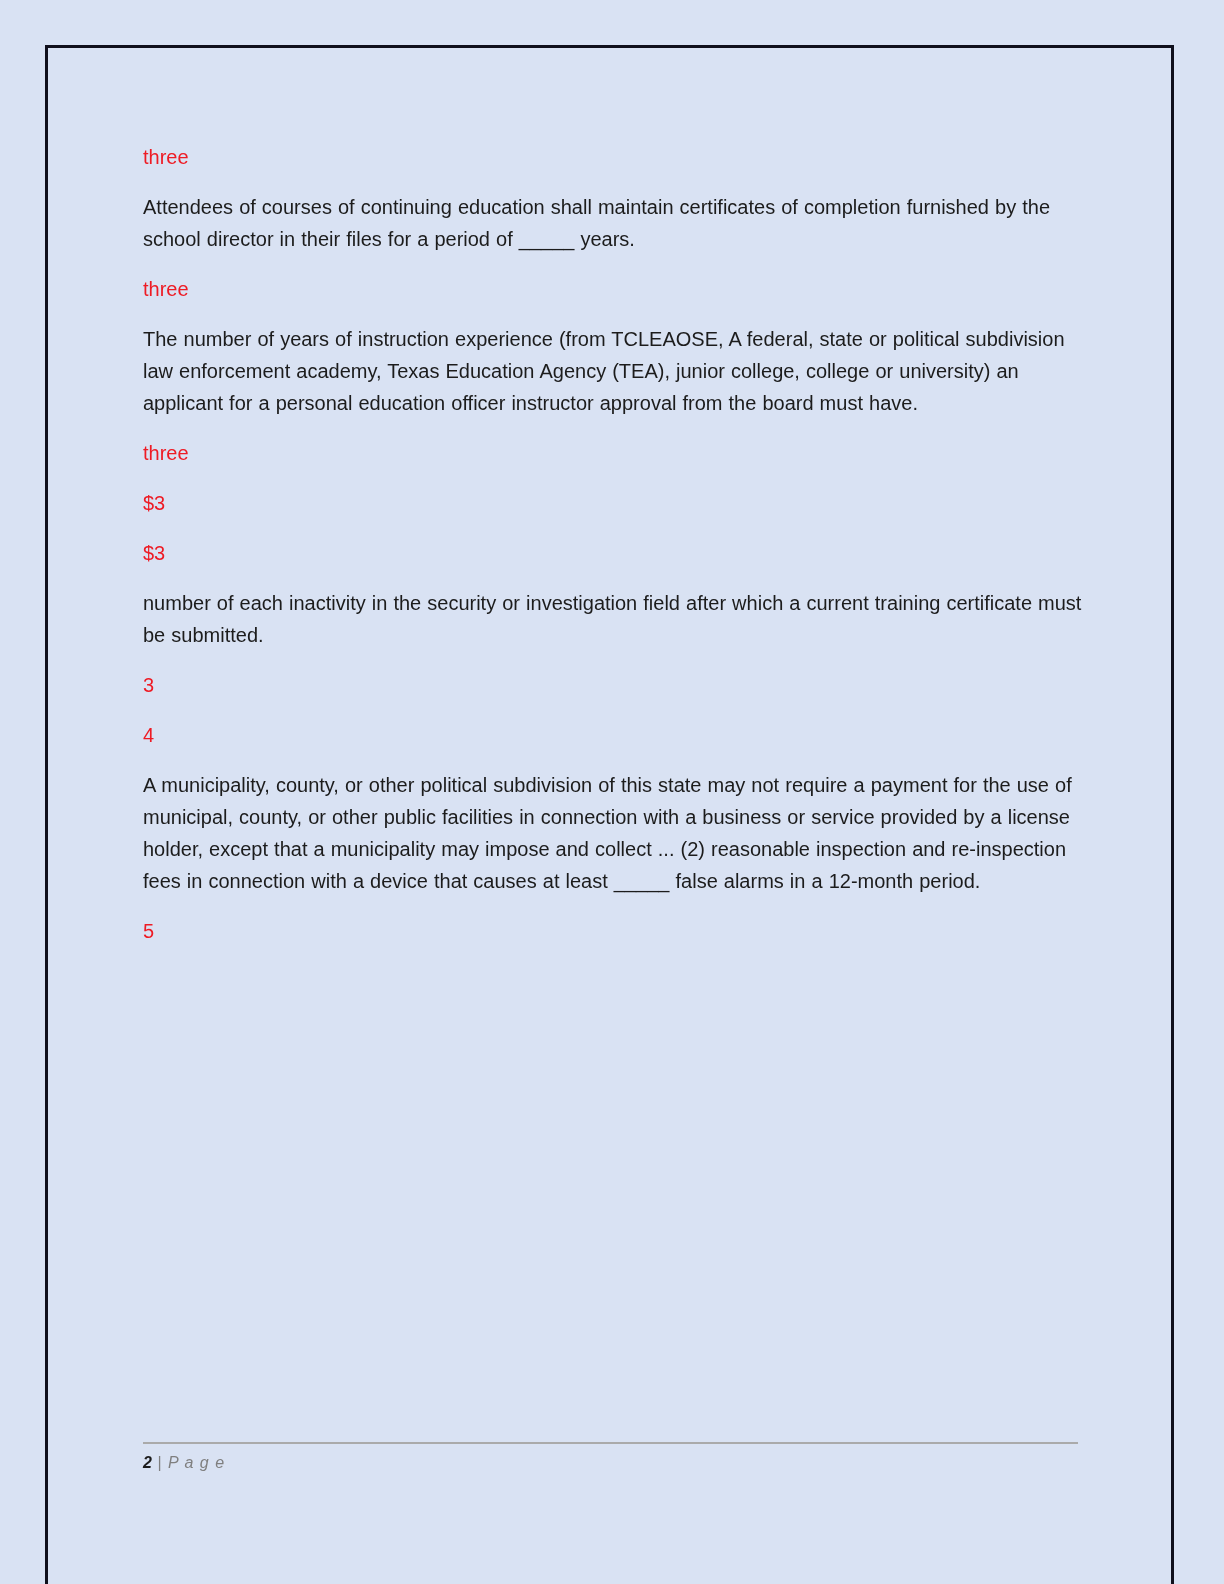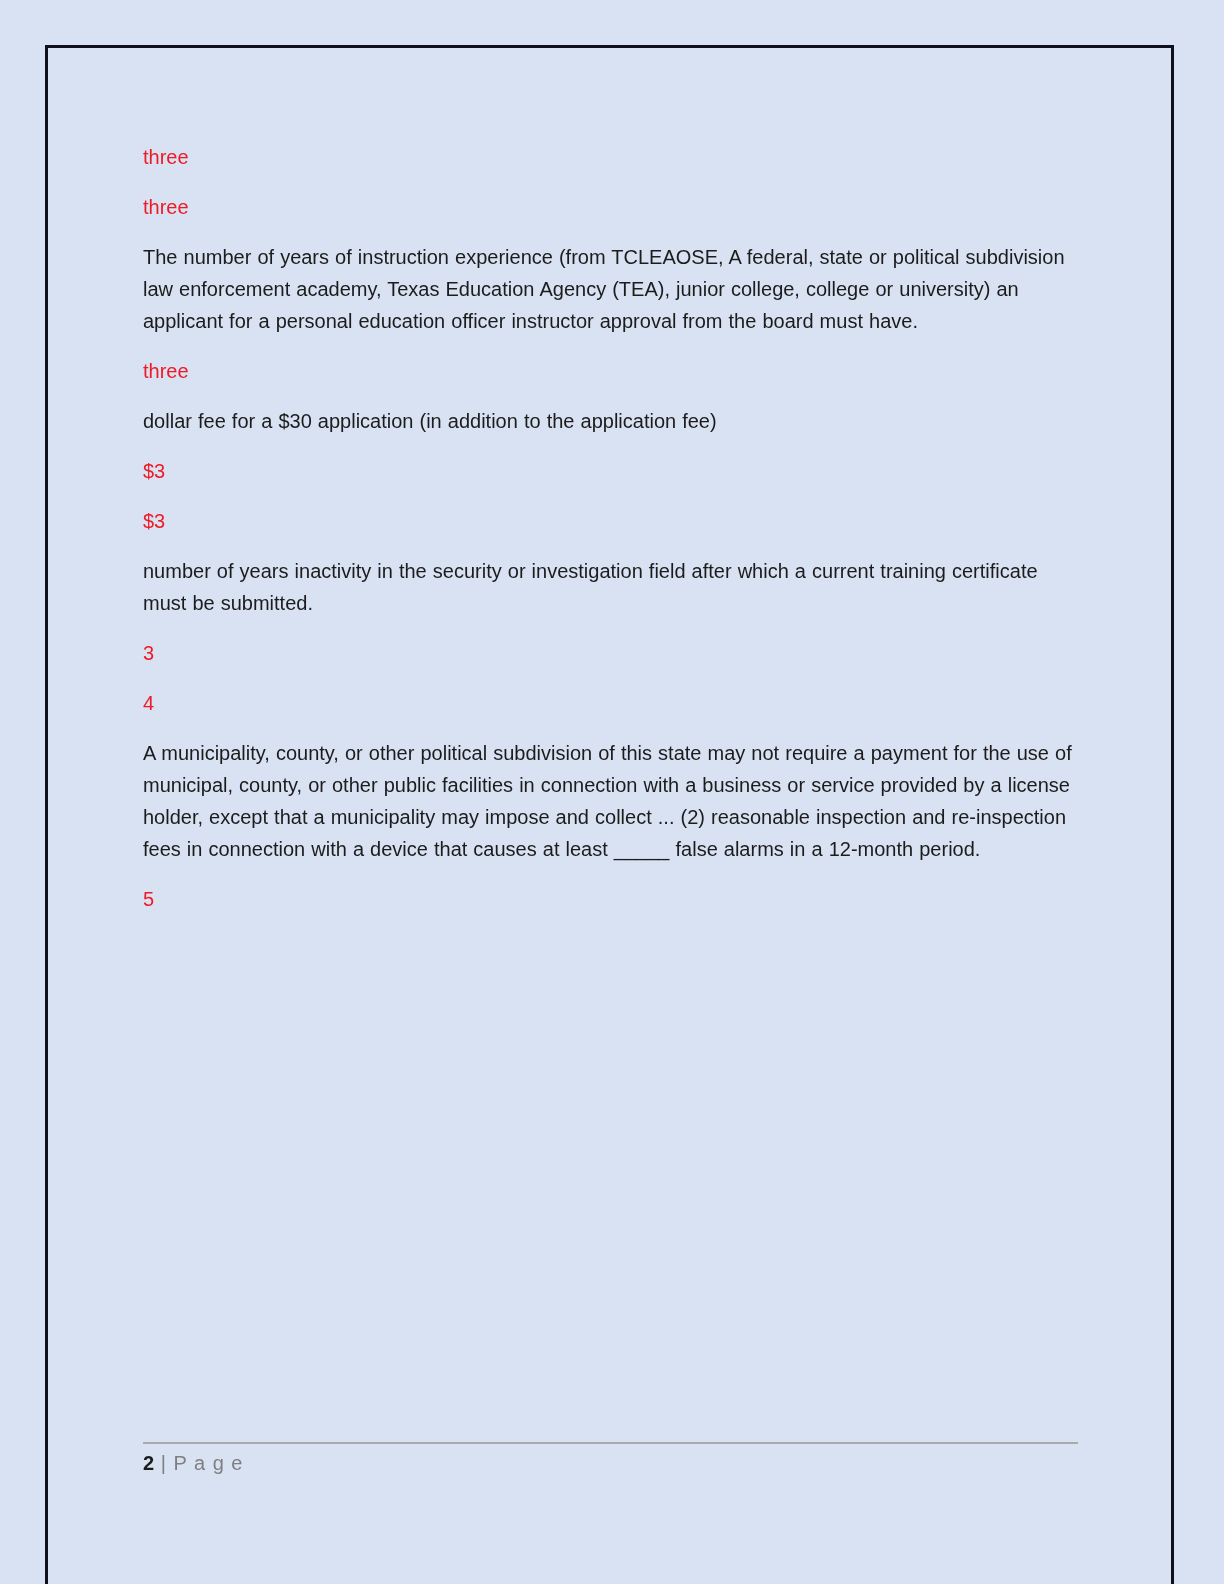--- a/index.html
+++ b/index.html
@@ -47,46 +47,47 @@
     left: 95px;
     top: 1394px;
     width: 935px;
     height: 2px;
     background: var(--divider, #aaaaaa);
   }
   .footer {
     position: absolute;
     left: 95px;
     top: 1400px;
-    font-size: 20px;
+    font-size: 16px;
     line-height: 30px;
     white-space: pre;
+    font-style: italic;
   }
   .footer .page-num {
     font-weight: bold;
     color: var(--question, #1c1c1c);
   }
   .footer .page-label {
     color: var(--footer-label, #7f7f7f);
     letter-spacing: 1px;
   }
 </style>
 </head>
 <body>
 
 <div class="page-frame">
   <div class="content" id="blocks">
       <p class="answer">three</p>
+      <p class="question">Attendees of courses of continuing education shall maintain certificates of completion furnished by the school director in their files for a period of _____ years.</p>
       <p class="answer">three</p>
       <p class="question">The number of years of instruction experience (from TCLEAOSE, A federal, state or political subdivision law enforcement academy, Texas Education Agency (TEA), junior college, college or university) an applicant for a personal education officer instructor approval from the board must have.</p>
       <p class="answer">three</p>
-      <p class="question">dollar fee for a $30 application (in addition to the application fee)</p>
       <p class="answer">$3</p>
       <p class="answer">$3</p>
-      <p class="question">number of years inactivity in the security or investigation field after which a current training certificate must be submitted.</p>
+      <p class="question">number of each inactivity in the security or investigation field after which a current training certificate must be submitted.</p>
       <p class="answer">3</p>
       <p class="answer">4</p>
       <p class="question">A municipality, county, or other political subdivision of this state may not require a payment for the use of municipal, county, or other public facilities in connection with a business or service provided by a license holder, except that a municipality may impose and collect ... (2) reasonable inspection and re-inspection fees in connection with a device that causes at least _____ false alarms in a 12-month period.</p>
       <p class="answer">5</p>
     </div>
   <div class="footer-divider"></div>
   <div class="footer"><span class="page-num">2</span><span class="page-label"> | P a g e</span></div>
 </div>
 
 </body></html>

